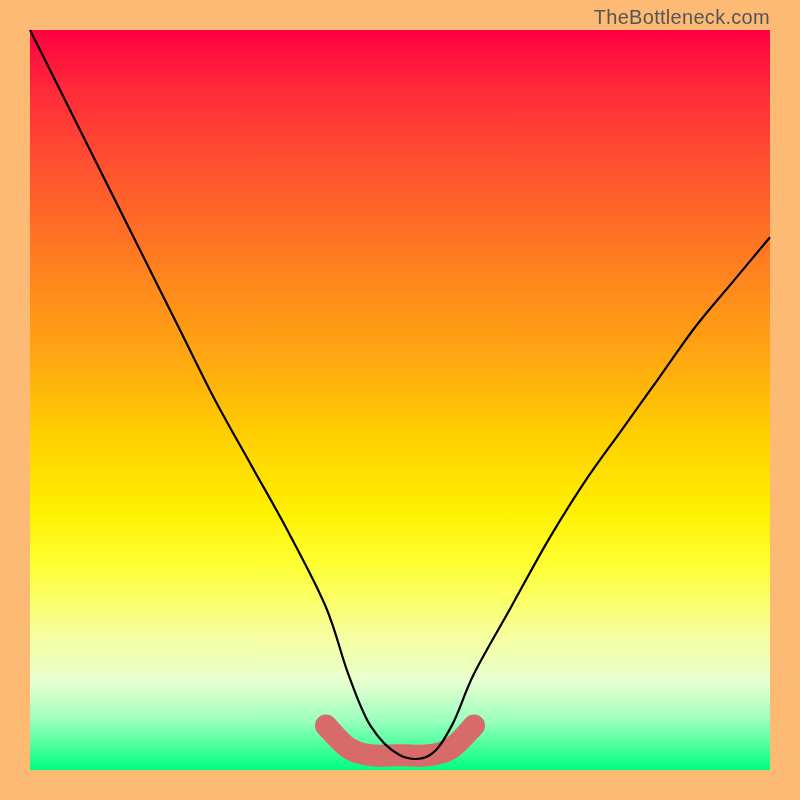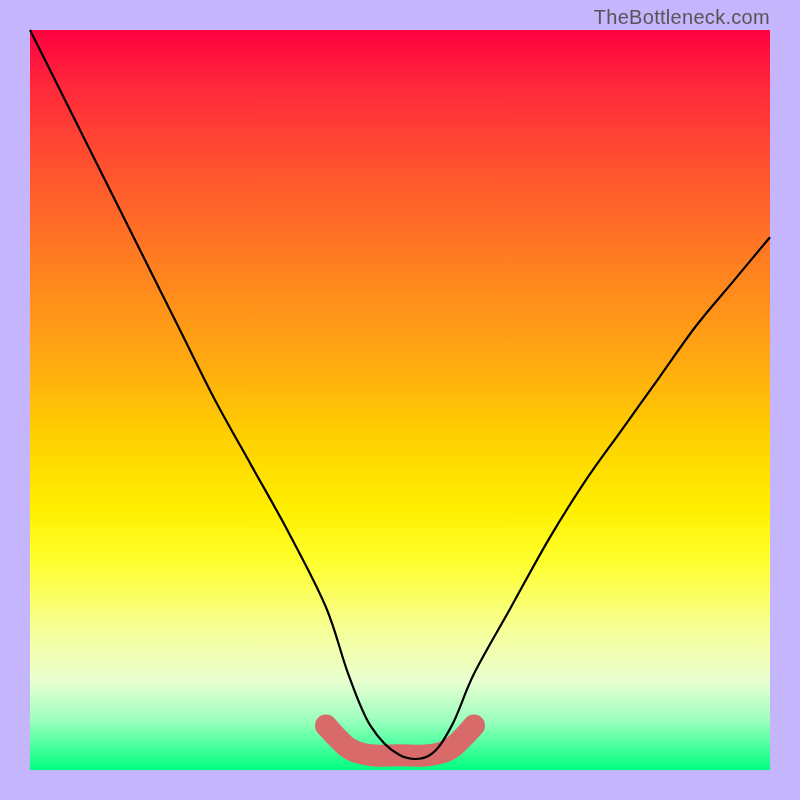--- a/index.html
+++ b/index.html
@@ -1,21 +1,21 @@
 <!DOCTYPE html>
 <html><head>
 <meta charset="utf-8">
 <style>
   * { margin: 0; padding: 0; box-sizing: border-box; }
   html, body { width: 800px; height: 800px; overflow: hidden; background: #000; }
   .container {
     position: relative;
     width: 800px;
     height: 800px;
-    background: #c4b5fd;
+    background: #fdba74;
   }
   .plot-area {
     position: absolute;
     left: 30px;
     top: 30px;
     width: 740px;
     height: 740px;
     background: linear-gradient(to bottom,
       #ff0040 0%,
       #ff2a3a 8%,

